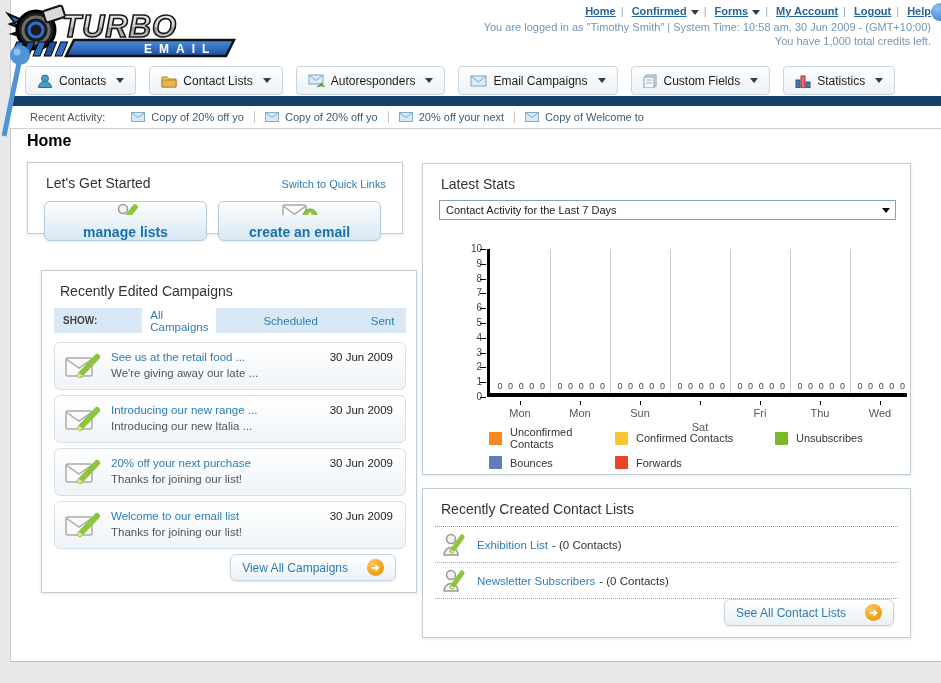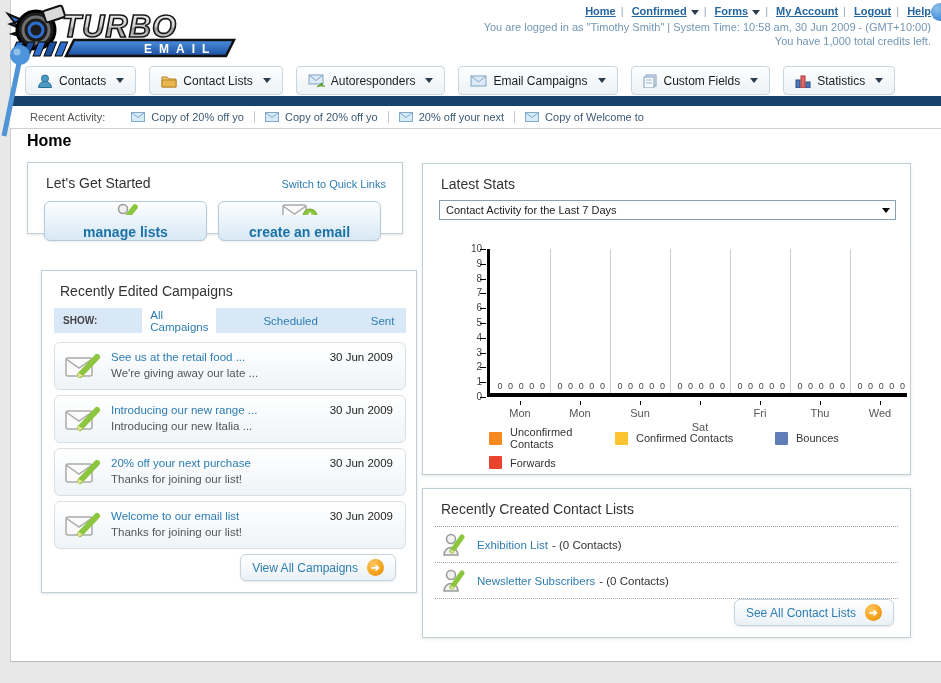--- a/index.html
+++ b/index.html
@@ -50,21 +50,21 @@
   .show-strip { position:absolute; left:12px; top:37px; width:352px; height:25px; background:#d9e8f6; display:flex; align-items:center; padding-left:9px;gap:37px; }
   .show-label { font-size:10px; font-weight:bold; color:#444; margin-right:8px; }
   .filter { font-size:11.5px; color:#2e7db2; margin-right:16px; cursor:pointer; }
   .filter.active { background:#fff; border-radius:3px; padding:3px 8px; margin-right:10px; }
   .camp-row { position:absolute; left:12px; width:352px; height:48px; border:1px solid #d8dfe5; border-radius:6px; background:linear-gradient(#ffffff,#eff4f8); cursor:pointer; }
   .camp-row .cicon { position:absolute; left:10px; top:10px; }
   .camp-title { position:absolute; left:56px; top:8px; font-size:11.5px; color:#2e7db2; }
   .camp-sub { position:absolute; left:56px; top:24px; font-size:11.5px; color:#555; }
   .camp-date { position:absolute; right:12px; top:8px; font-size:11.5px; color:#222; }
 
-  .pill-btn { position:absolute; display:flex; align-items:center; gap:9px; height:27px; padding:0 11px; border:1px solid #c8d4dd; border-radius:6px; background:linear-gradient(#ffffff,#eaf1f6); box-shadow:0 1px 2px rgba(0,0,0,.10); font-size:12px; color:#2e7db2; cursor:pointer; }
+  .pill-btn { position:absolute; display:flex; align-items:center; gap:19px; height:27px; padding:0 11px; border:1px solid #c8d4dd; border-radius:6px; background:linear-gradient(#ffffff,#eaf1f6); box-shadow:0 1px 2px rgba(0,0,0,.10); font-size:12px; color:#2e7db2; cursor:pointer; }
   .arrow-circle { width:17px; height:17px; border-radius:50%; background:radial-gradient(circle at 35% 30%, #ffc65e, #f3a11b 60%, #dd8c0a); color:#fff; font-size:10px; font-weight:bold; display:flex; align-items:center; justify-content:center; }
 
   
   #stats { left:422px; top:163px; width:489px; height:312px; }
   .fake-select { position:absolute; left:16px; top:36px; width:457px; height:20px; border:1px solid #86a0b4; background:#fff; font-size:11px; color:#222; display:flex; align-items:center; padding-left:6px; cursor:pointer; }
   .fake-select .sel-caret { position:absolute; right:5px; top:7px; border-top-color:#000; }
 
   #plot { position:absolute; left:64px; top:85px; width:420px; height:148px; border-left:3px solid #000; border-bottom:4px solid #000; }
   .gridline { position:absolute; top:0; width:1px; height:100%; background:#ccc; }
   .ytick-label { position:absolute; left:-30px; width:22px; text-align:right; font-size:10px; color:#444; }
@@ -409,20 +409,24 @@
       </div>
     <div id="legend">
       <div class="legend-item" style="width:126px">
           <span class="legend-swatch" style="background: rgb(245, 137, 31);"></span>
           <span>Unconfirmed Contacts</span>
         </div>
       <div class="legend-item" style="width:160px">
           <span class="legend-swatch" style="background: rgb(253, 196, 49);"></span>
           <span>Confirmed Contacts</span>
         </div>
+      <div class="legend-item" style="width:134px">
+          <span class="legend-swatch" style="background: rgb(122, 185, 41);"></span>
+          <span>Unsubscribes</span>
+        </div>
       <div class="legend-item" style="width:126px">
           <span class="legend-swatch" style="background: rgb(95, 125, 184);"></span>
           <span>Bounces</span>
         </div>
       <div class="legend-item" style="width:160px">
           <span class="legend-swatch" style="background: rgb(232, 67, 45);"></span>
           <span>Forwards</span>
         </div>
     </div>
   </div>

